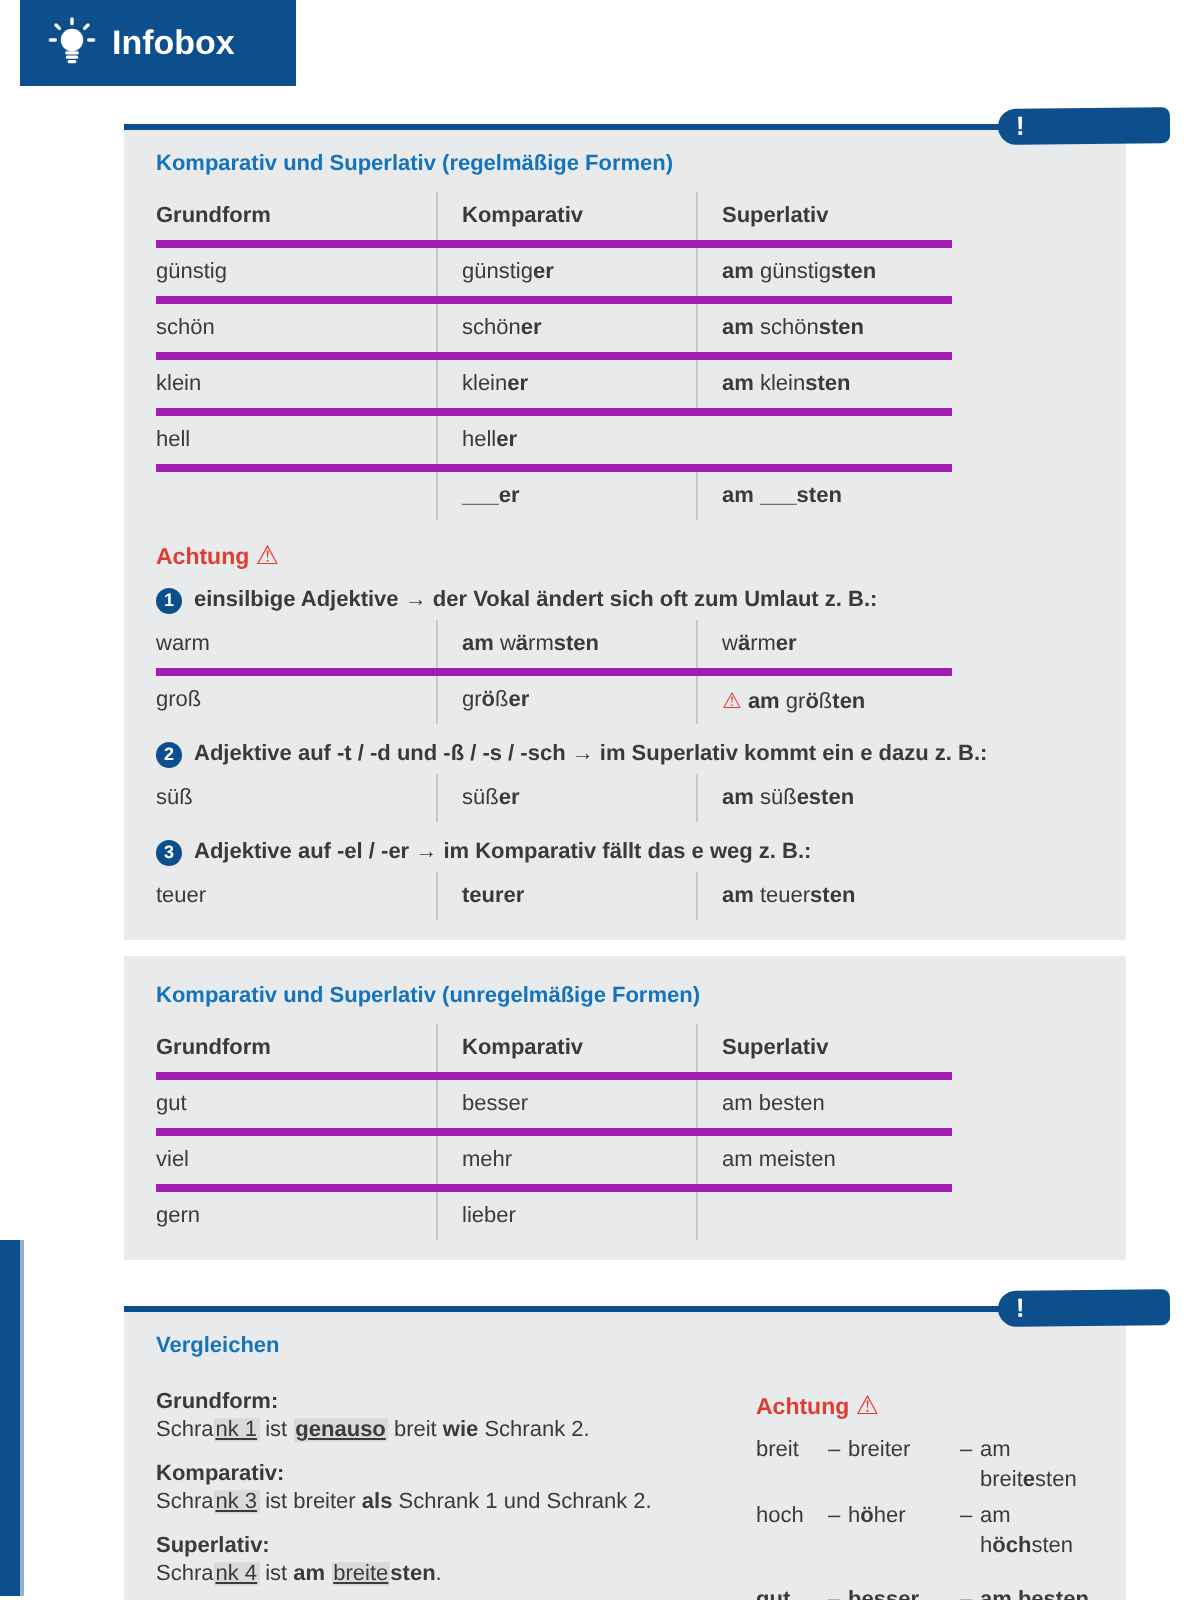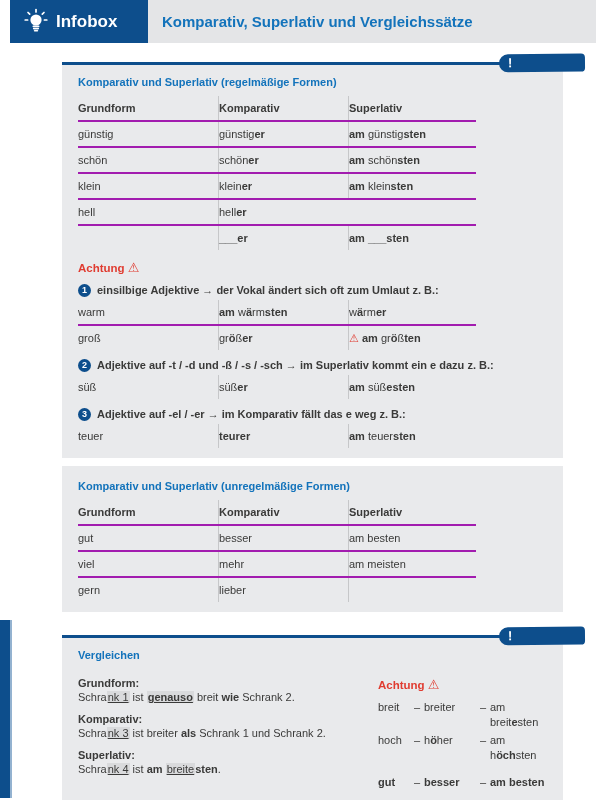--- a/index.html
+++ b/index.html
@@ -34,26 +34,26 @@
     padding-left:9px; box-sizing:border-box;
   }
   .panel-body { background:#e9eaec; padding:12px 16px 10px; }
   .with-bar .panel-body { margin-top:3px; }
   .sec-heading { color:#1373bb; font-weight:bold; font-size:11px; margin:2px 0 8px; }
 
   
   .gtable { width:398px; font-size:11px; }
   .grow {
     display:grid; grid-template-columns:140px 130px 128px;
-    align-items:stretch; border-bottom:2px solid #a21caf;
+    align-items:stretch; border-bottom:4px solid #a21caf;
   }
   .grow:last-child { border-bottom:none; }
   .ghead { font-weight:bold; color:#3a3a39; }
   .gcell { padding:6px 0 5px; min-height:13px; }
-  .gcell + .gcell { border-left:1px solid #c6c7c9; }
+  .gcell + .gcell { border-left:1px solid #c6c7c9; padding-left:12px; }
 
   
   .achtung { color:#e03c31; font-weight:bold; font-size:11.5px; margin:10px 0 4px; }
   .warn { color:#e03c31; font-weight:normal; }
   .achtung .warn { font-size:13px; }
   .point { display:flex; gap:6px; margin:9px 0 3px; font-size:11px; font-weight:bold; }
   .pnum {
     flex:none; width:13px; height:13px; margin-top:0px; border-radius:50%;
     background:#0d4e8c; color:#fff; font-size:9px; font-weight:bold;
     text-align:center; line-height:13px;
@@ -97,23 +97,20 @@
         </g>
         <circle cx="13" cy="12" r="5.6" fill="#ffffff"></circle>
         <g fill="none" stroke="#ffffff" stroke-width="1.6" stroke-linecap="round">
           <path d="M10.3 18.4h5.4"></path>
             <path d="M10.7 20.6h4.6"></path>
             <path d="M11.6 22.8h2.8"></path>
         </g>
       </svg>
       <span>Infobox</span>
     </div>
-    <div class="titlebar">
-      <span>Komparativ, Superlativ und Vergleichssätze</span>
-    </div>
   </div>
 
   <section class="panel p1 with-bar">
     <span class="bar-line"></span>
     <span class="stamp">!</span>
     <div class="panel-body">
       <div class="sec-heading">Komparativ und Superlativ (regelmäßige Formen)</div>
 
       <div class="gtable">
         <div class="grow ghead">

